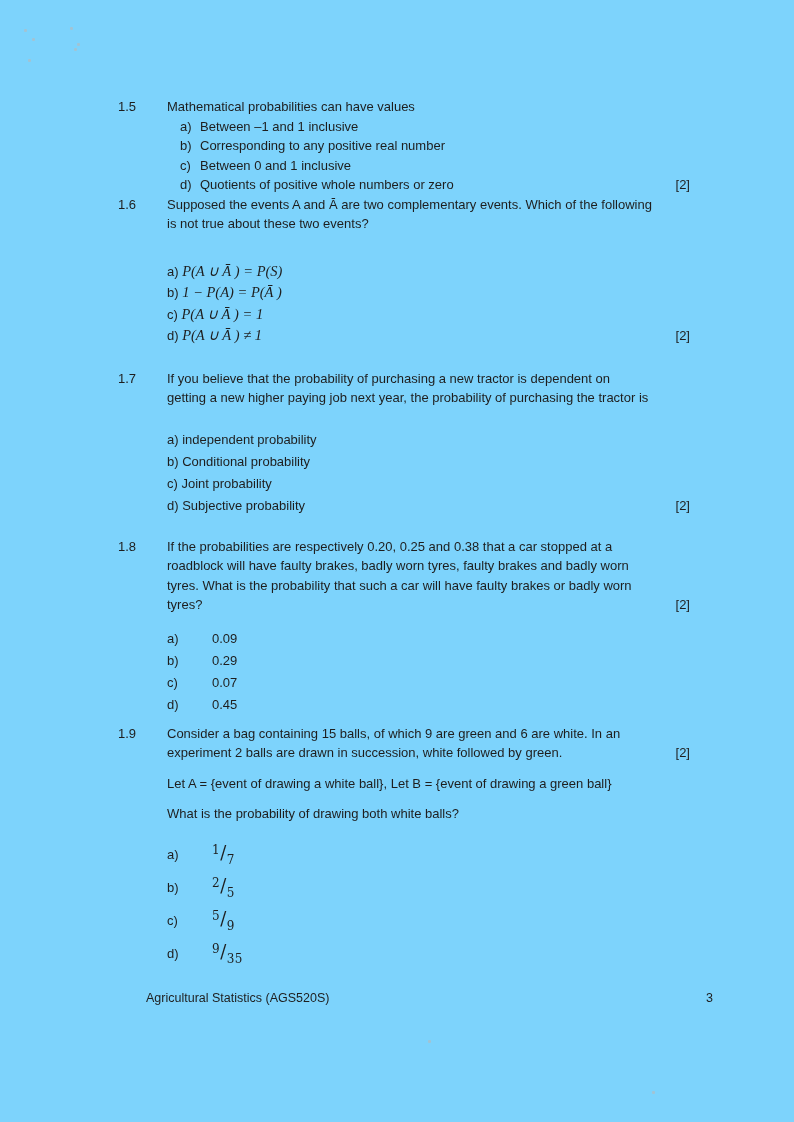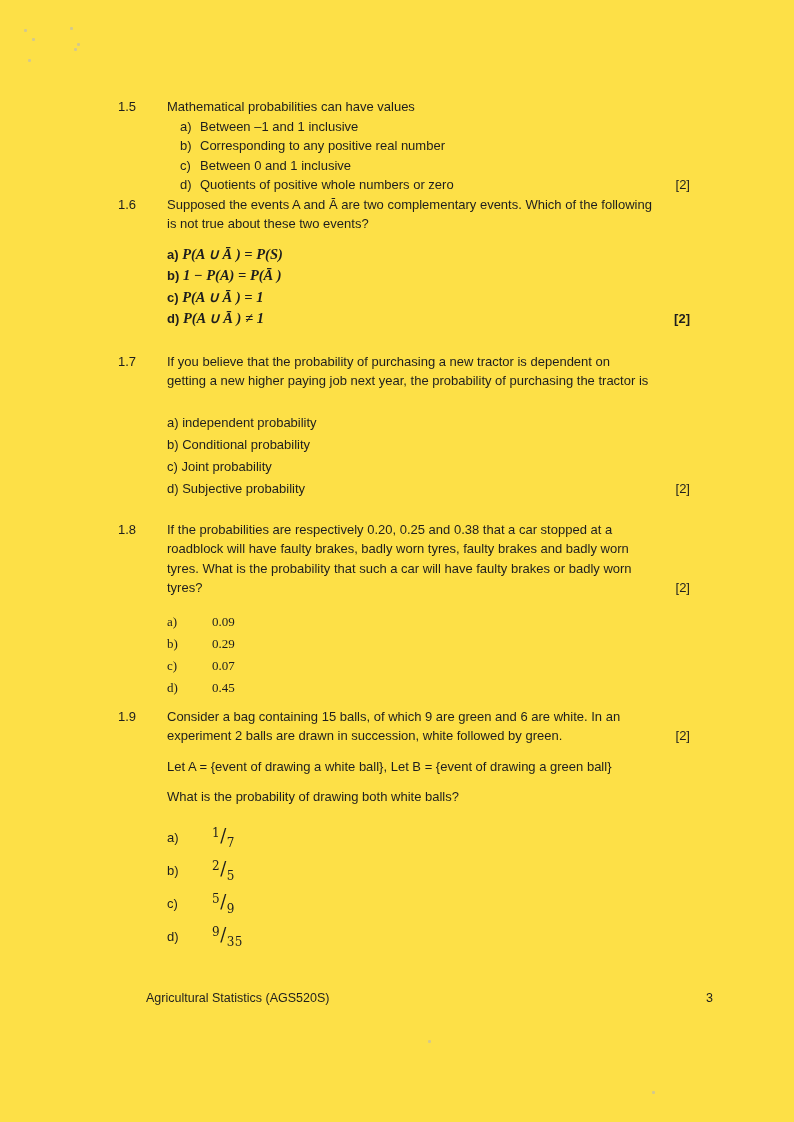--- a/index.html
+++ b/index.html
@@ -4,21 +4,21 @@
 <style>
   html, body {
     margin: 0;
     padding: 0;
     background: #ffffff;
   }
   .page {
     position: relative;
     width: 794px;
     height: 1122px;
-    background: #fde047;
+    background: #7dd3fc;
     overflow: hidden;
     font-family: "Liberation Sans", sans-serif;
     color: #1e1e1e;
     -webkit-font-smoothing: antialiased;
   }
   .content {
     position: absolute;
     left: 118px;
     top: 97px;
     width: 572px;
@@ -47,38 +47,37 @@
   .q15-opts .opt-row { padding-left: 13px; }
   .q15-opts .opt-label { display: inline-block; min-width: 20px; }
   .marks {
     position: absolute;
     right: 0;
     bottom: 0;
     line-height: inherit;
   }
   
   .q16-opts {
-    margin-top: 10px;
-    font-weight: bold;
+    margin-top: 27px;
   }
   .q16-opts .opt-row {
     line-height: 20.5px;
   }
   .formula {
     font-family: "Liberation Serif", serif;
     font-style: italic;
     font-size: 14.5px;
   }
   .q16-opts .opt-label { font-style: normal; }
   
   .q17-opts { margin-top: 21px; }
   .q17-opts .opt-row { line-height: 22px; }
   
   .q18-opts { margin-top: 13px; }
-  .q18-opts .opt-row { line-height: 22px; font-family: Liberation Serif, serif; }
+  .q18-opts .opt-row { line-height: 22px; }
   .tab-label { display: inline-block; min-width: 45px; }
   
   .q19-let { margin-top: 11px; }
   .q19-question { margin-top: 11px; }
   .q19-opts { margin-top: 12px; }
   .q19-opts .opt-row { line-height: 33px; height: 33px; }
   .frac {
     font-family: "DejaVu Serif", serif;
     font-size: 14px;
     letter-spacing: 0.5px;

